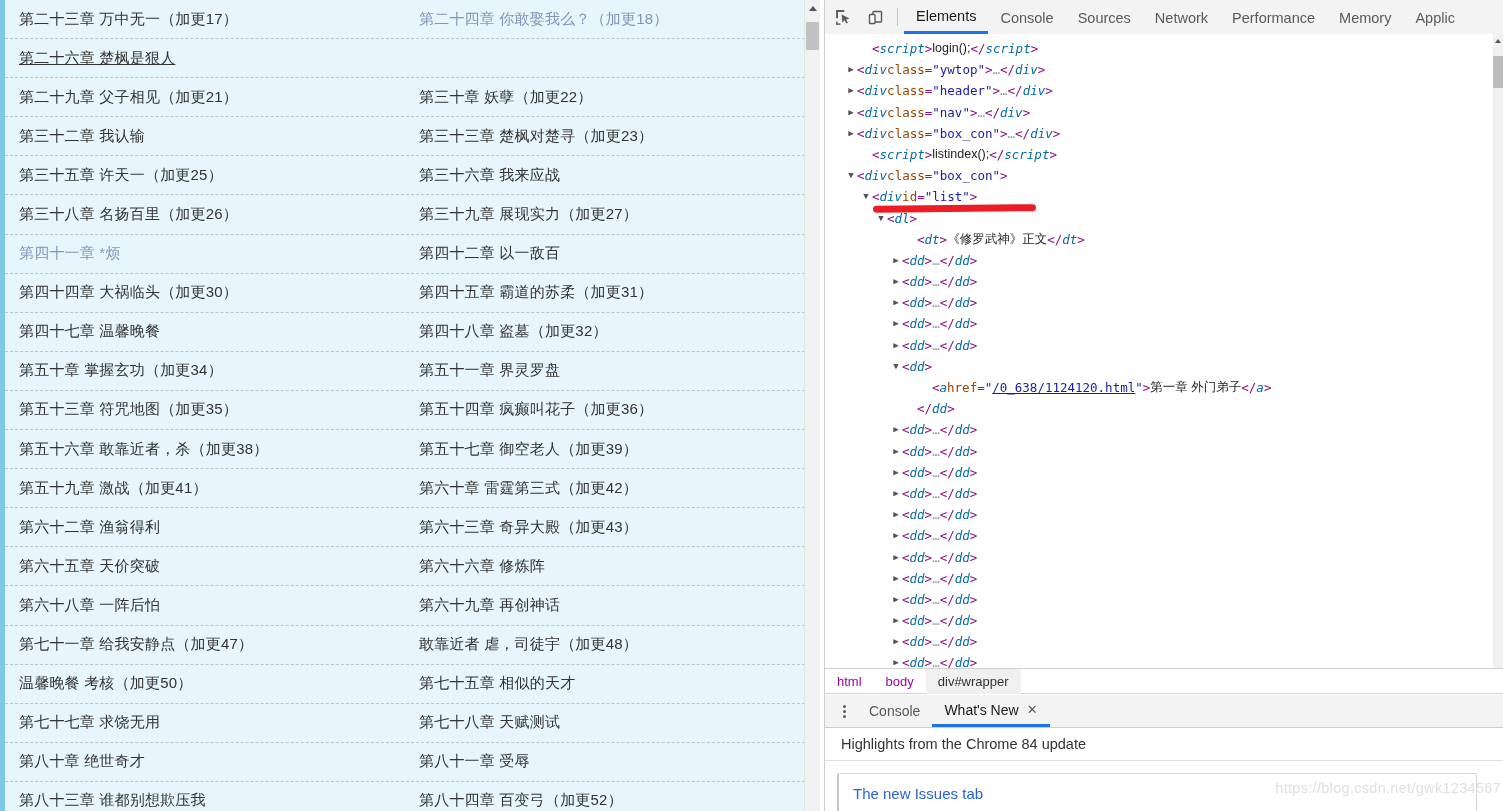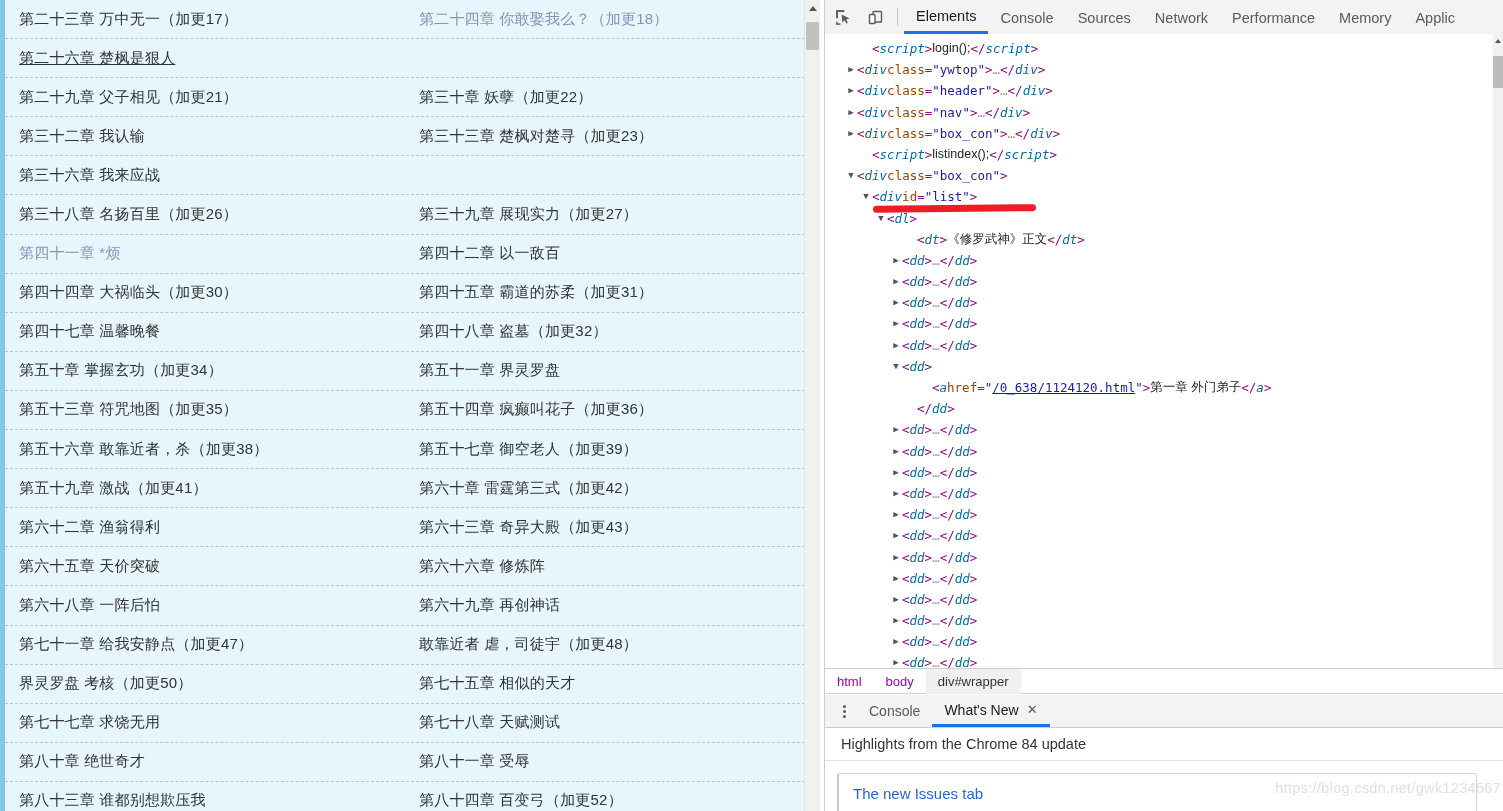--- a/index.html
+++ b/index.html
@@ -364,20 +364,21 @@
         </div>
         <div class="chapter-row">
           <div class="chapter-cell col-left"><a>第二十九章 父子相见（加更21）</a></div>
           <div class="chapter-cell col-right"><a>第三十章 妖孽（加更22）</a></div>
         </div>
         <div class="chapter-row">
           <div class="chapter-cell col-left"><a>第三十二章 我认输</a></div>
           <div class="chapter-cell col-right"><a>第三十三章 楚枫对楚寻（加更23）</a></div>
         </div>
         <div class="chapter-row">
+          <div class="chapter-cell col-left"><a>第三十五章 许天一（加更25）</a></div>
           <div class="chapter-cell col-right"><a>第三十六章 我来应战</a></div>
         </div>
         <div class="chapter-row">
           <div class="chapter-cell col-left"><a>第三十八章 名扬百里（加更26）</a></div>
           <div class="chapter-cell col-right"><a>第三十九章 展现实力（加更27）</a></div>
         </div>
         <div class="chapter-row">
           <div class="chapter-cell col-left"><a class="visited">第四十一章 *烦</a></div>
           <div class="chapter-cell col-right"><a>第四十二章 以一敌百</a></div>
         </div>
@@ -415,21 +416,21 @@
         </div>
         <div class="chapter-row">
           <div class="chapter-cell col-left"><a>第六十八章 一阵后怕</a></div>
           <div class="chapter-cell col-right"><a>第六十九章 再创神话</a></div>
         </div>
         <div class="chapter-row">
           <div class="chapter-cell col-left"><a>第七十一章 给我安静点（加更47）</a></div>
           <div class="chapter-cell col-right"><a>敢靠近者 虐，司徒宇（加更48）</a></div>
         </div>
         <div class="chapter-row">
-          <div class="chapter-cell col-left"><a>界灵罗盘 考核（加更50）</a></div>
+          <div class="chapter-cell col-left"><a>温馨晚餐 考核（加更50）</a></div>
           <div class="chapter-cell col-right"><a>第七十五章 相似的天才</a></div>
         </div>
         <div class="chapter-row">
           <div class="chapter-cell col-left"><a>第七十七章 求饶无用</a></div>
           <div class="chapter-cell col-right"><a>第七十八章 天赋测试</a></div>
         </div>
         <div class="chapter-row">
           <div class="chapter-cell col-left"><a>第八十章 绝世奇才</a></div>
           <div class="chapter-cell col-right"><a>第八十一章 受辱</a></div>
         </div>

